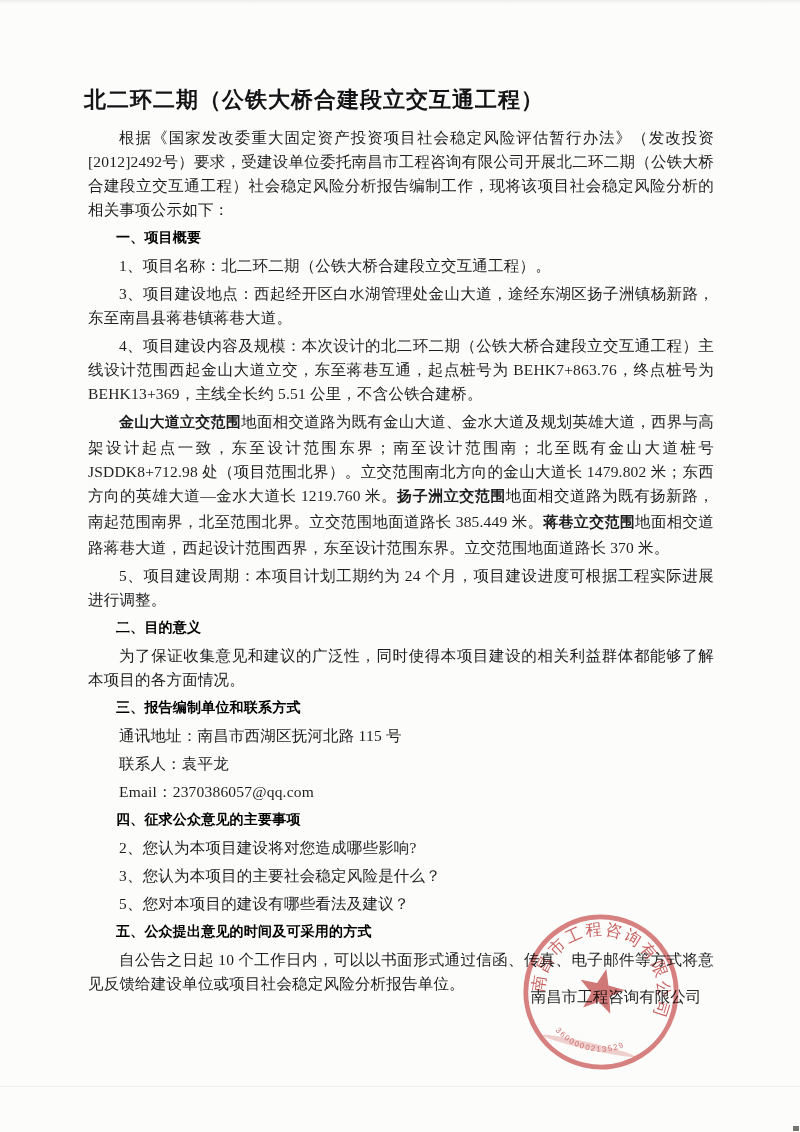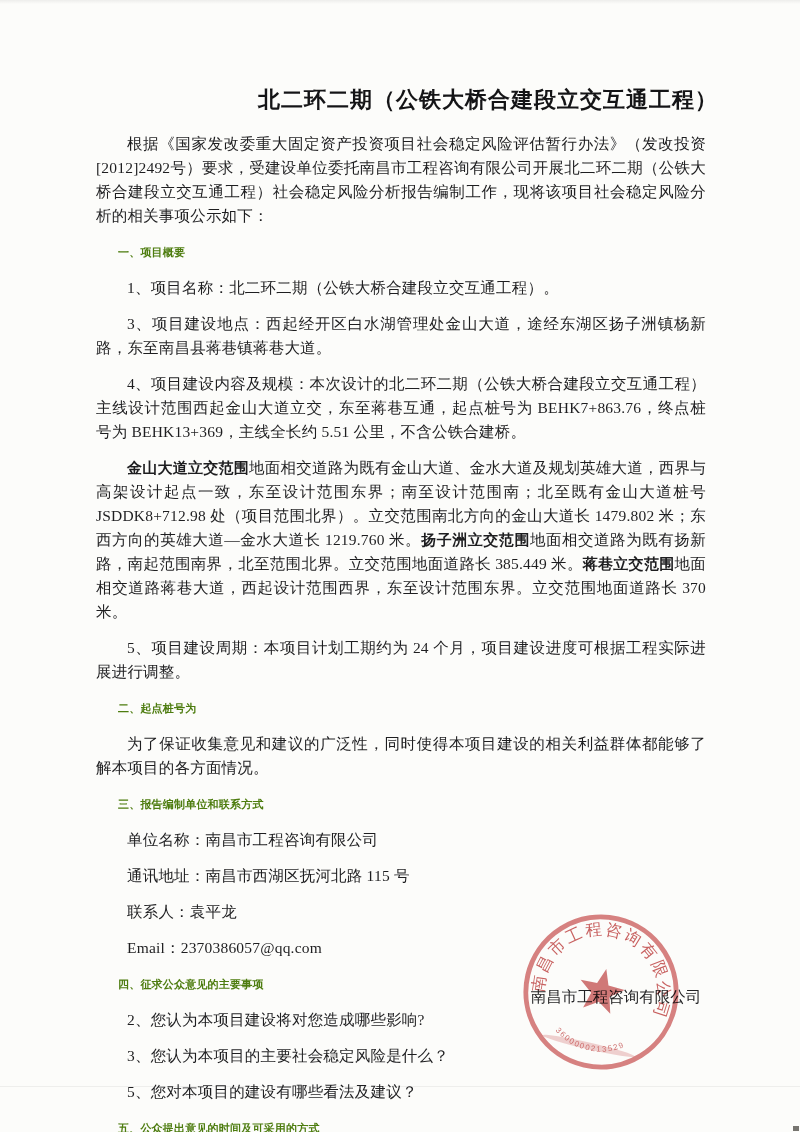--- a/index.html
+++ b/index.html
@@ -19,45 +19,45 @@
     background: linear-gradient(to bottom, rgba(0,0,0,0.06), rgba(0,0,0,0));
     pointer-events: none;
   }
   .doc {
     position: absolute;
     left: 84px;
     top: 80px;
     width: 634px;
   }
   .title {
-    text-align: right;
+    text-align: left;
     font-size: 22px;
     font-weight: bold;
     line-height: 40px;
     letter-spacing: 1px;
     color: #141416;
     margin-bottom: 6px;
   }
   .para, .hd, .cline {
-    margin: 12px;
+    margin: 4px;
     font-size: 15.5px;
     line-height: 24px;
     text-align: justify;
     text-indent: 2em;
     letter-spacing: 0.2px;
   }
   .hd {
     font-weight: bold;
-    font-family: Liberation Sans, sans-serif;
-    font-size: 11px;
-    color: #4d7c0f;
+    font-family: Liberation Mono, monospace;
+    font-size: 14px;
+    color: #000000;
   }
   .para b, .para .bold-run {
     font-weight: bold;
-    font-family: Liberation Sans, sans-serif;
+    font-family: Liberation Mono, monospace;
     font-size: 15px;
   }
   .sig {
     position: absolute;
     left: 516px;
     top: 984px;
     width: 200px;
     text-align: center;
     font-size: 15.5px;
     line-height: 26px;
@@ -100,25 +100,24 @@
 
     <p class="para">根据《国家发改委重大固定资产投资项目社会稳定风险评估暂行办法》（发改投资[2012]2492号）要求，受建设单位委托南昌市工程咨询有限公司开展北二环二期（公铁大桥合建段立交互通工程）社会稳定风险分析报告编制工作，现将该项目社会稳定风险分析的相关事项公示如下：</p>
 
     <p class="hd">一、项目概要</p>
     <p class="para">1、项目名称：北二环二期（公铁大桥合建段立交互通工程）。</p>
     <p class="para">3、项目建设地点：西起经开区白水湖管理处金山大道，途经东湖区扬子洲镇杨新路，东至南昌县蒋巷镇蒋巷大道。</p>
     <p class="para">4、项目建设内容及规模：本次设计的北二环二期（公铁大桥合建段立交互通工程）主线设计范围西起金山大道立交，东至蒋巷互通，起点桩号为 BEHK7+863.76，终点桩号为 BEHK13+369，主线全长约 5.51 公里，不含公铁合建桥。</p>
     <p class="para"><b>金山大道立交范围</b><span>地面相交道路为既有金山大道、金水大道及规划英雄大道，西界与高架设计起点一致，东至设计范围东界；南至设计范围南；北至既有金山大道桩号 JSDDK8+712.98 处（项目范围北界）。立交范围南北方向的金山大道长 1479.802 米；东西方向的英雄大道—金水大道长 1219.760 米。</span><b>扬子洲立交范围</b><span>地面相交道路为既有扬新路，南起范围南界，北至范围北界。立交范围地面道路长 385.449 米。</span><b>蒋巷立交范围</b><span>地面相交道路蒋巷大道，西起设计范围西界，东至设计范围东界。立交范围地面道路长 370 米。</span></p>
     <p class="para">5、项目建设周期：本项目计划工期约为 24 个月，项目建设进度可根据工程实际进展进行调整。</p>
 
-    <p class="hd">二、起点桩号为</p>
+    <p class="hd">二、目的意义</p>
     <p class="para">为了保证收集意见和建议的广泛性，同时使得本项目建设的相关利益群体都能够了解本项目的各方面情况。</p>
 
     <p class="hd">三、报告编制单位和联系方式</p>
-    <p class="cline para">单位名称：南昌市工程咨询有限公司</p>
     <p class="cline para">通讯地址：南昌市西湖区抚河北路 115 号</p>
     <p class="cline para">联系人：袁平龙</p>
     <p class="cline para">Email：2370386057@qq.com</p>
 
     <p class="hd">四、征求公众意见的主要事项</p>
     <p class="para">2、您认为本项目建设将对您造成哪些影响?</p>
     <p class="para">3、您认为本项目的主要社会稳定风险是什么？</p>
     <p class="para">5、您对本项目的建设有哪些看法及建议？</p>
 
     <p class="hd">五、公众提出意见的时间及可采用的方式</p>

